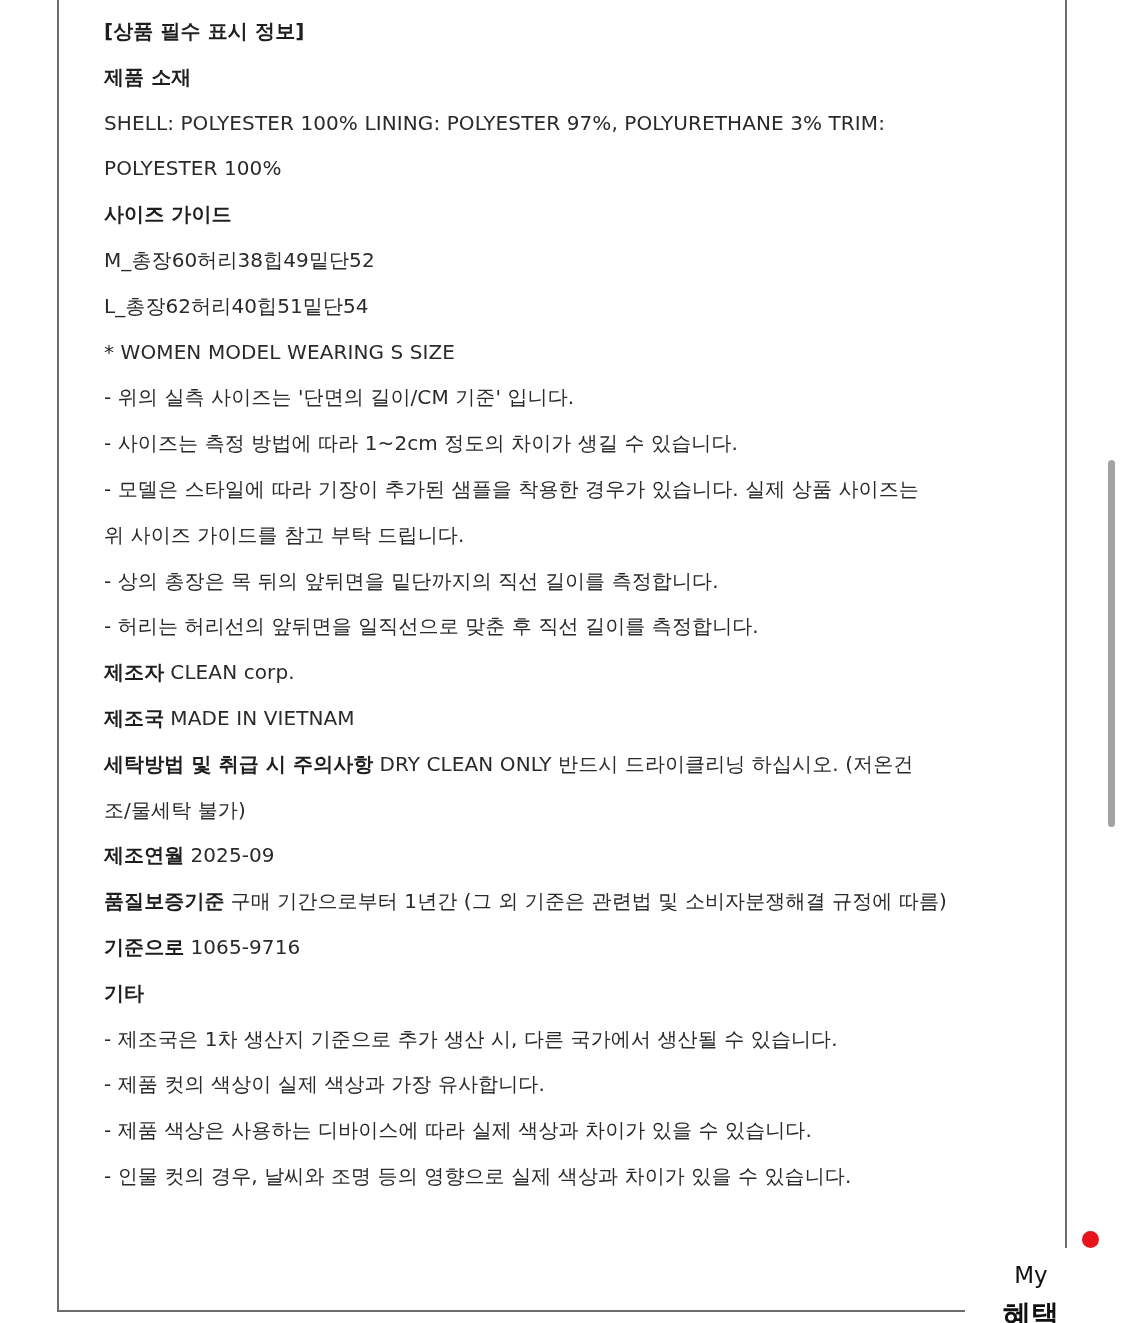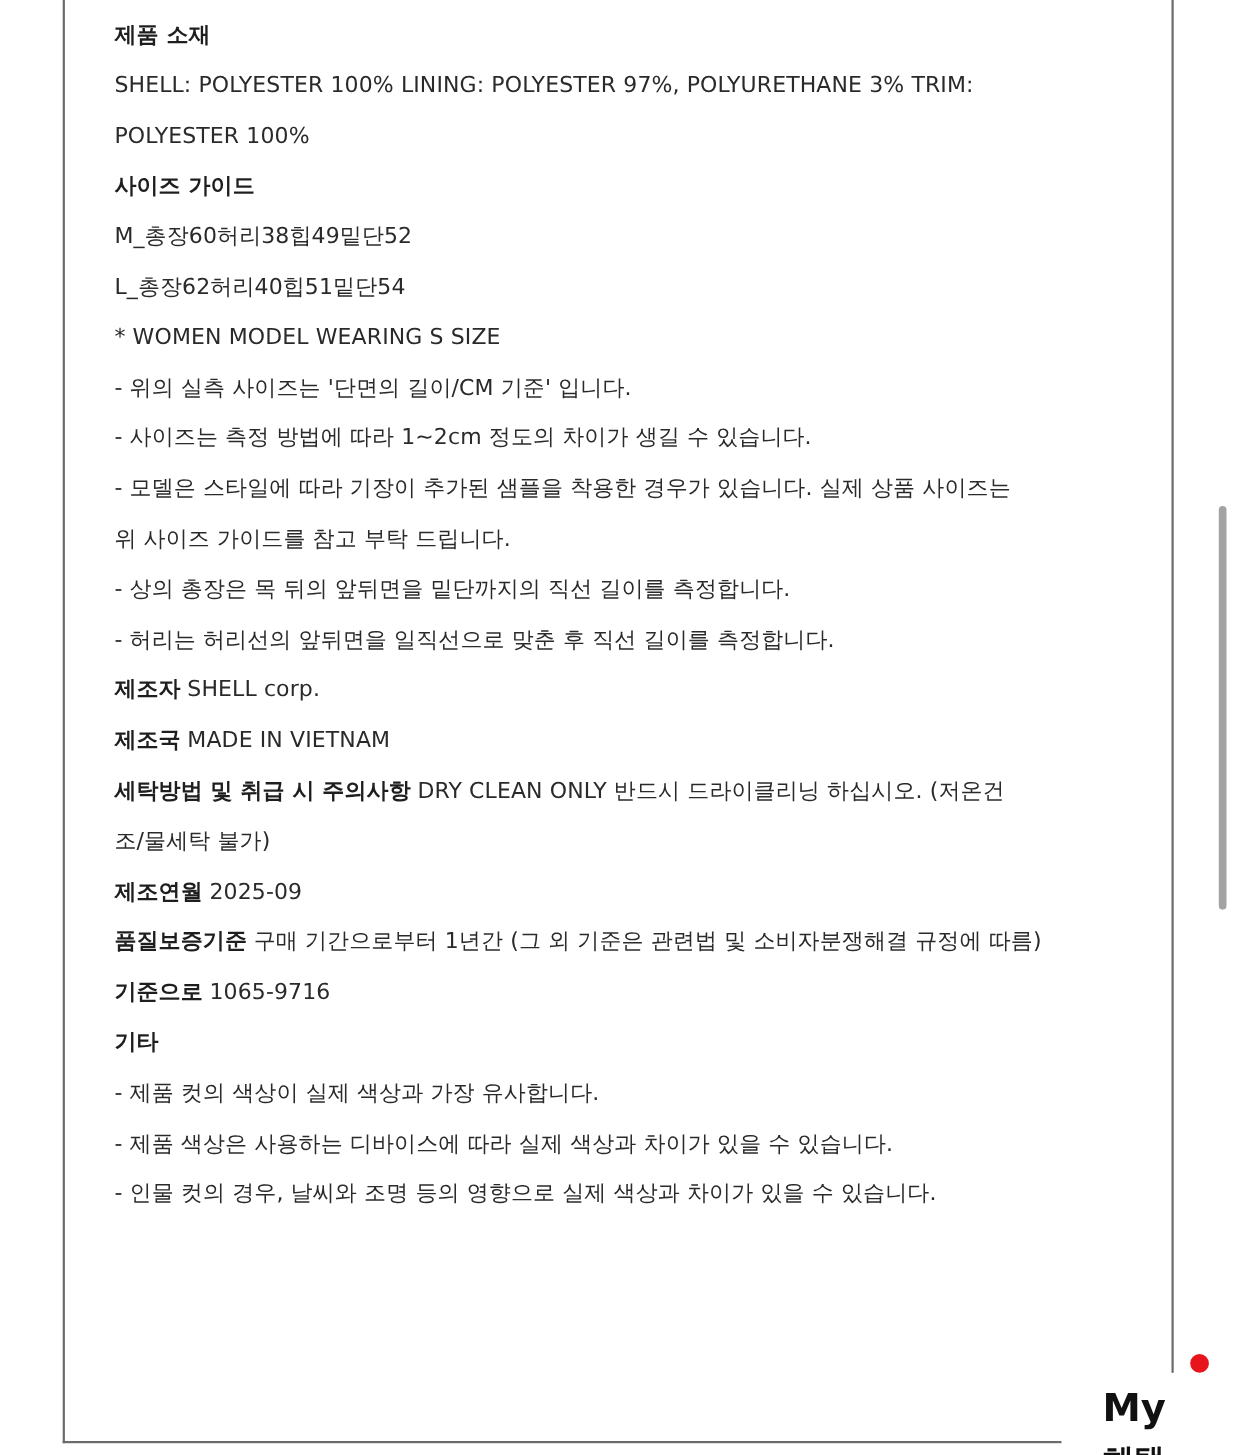--- a/index.html
+++ b/index.html
@@ -83,57 +83,58 @@
       left: 996px;
       top: 1264px;
       width: 70px;
       text-align: center;
       font-family: "DejaVu Sans", sans-serif;
       color: #111111;
       line-height: 1;
     }
     .my-benefit .my {
       display: block;
-      font-size: 35px;
-      font-weight: bold;
+      font-size: 23px;
+      font-weight: normal;
     }
     .my-benefit .benefit {
       display: block;
       font-size: 28px;
       font-weight: bold;
       margin-top: 14px;
     }
   </style>
 </head>
 <body>
 
 <div class="frame"></div>
 <div class="frame-right"></div>
 <div class="bottom-gap"></div>
 
 <div class="content">
+  <div class="line bold">[상품 필수 표시 정보]</div>
 
   <div class="line bold">제품 소재</div>
   <div class="line">SHELL: POLYESTER 100% LINING: POLYESTER 97%, POLYURETHANE 3% TRIM:</div>
   <div class="line">POLYESTER 100%</div>
 
 
   <div class="line bold">사이즈 가이드</div>
   <div class="line">M_총장60허리38힙49밑단52</div>
   <div class="line">L_총장62허리40힙51밑단54</div>
   <div class="line">* WOMEN MODEL WEARING S SIZE</div>
   <div class="line">- 위의 실측 사이즈는 '단면의 길이/CM 기준' 입니다.</div>
   <div class="line">- 사이즈는 측정 방법에 따라 1~2cm 정도의 차이가 생길 수 있습니다.</div>
   <div class="line">- 모델은 스타일에 따라 기장이 추가된 샘플을 착용한 경우가 있습니다. 실제 상품 사이즈는</div>
   <div class="line">위 사이즈 가이드를 참고 부탁 드립니다.</div>
   <div class="line">- 상의 총장은 목 뒤의 앞뒤면을 밑단까지의 직선 길이를 측정합니다.</div>
   <div class="line">- 허리는 허리선의 앞뒤면을 일직선으로 맞춘 후 직선 길이를 측정합니다.</div>
 
   <div class="line">
-    <span class="label">제조자</span><span>SHELL corp.</span>
+    <span class="label">제조자</span><span>CLEAN corp.</span>
   </div>
 
   <div class="line">
     <span class="label">제조국</span><span>MADE IN VIETNAM</span>
   </div>
 
   <div class="line">
     <span class="label">세탁방법 및 취급 시 주의사항</span><span>DRY CLEAN ONLY 반드시 드라이클리닝 하십시오. (저온건</span>
   </div>
   <div class="line">조/물세탁 불가)</div>
@@ -144,20 +145,21 @@
 
   <div class="line">
     <span class="label">품질보증기준</span><span>구매 기간으로부터 1년간 (그 외 기준은 관련법 및 소비자분쟁해결 규정에 따름)</span>
   </div>
 
   <div class="line">
     <span class="label">기준으로</span><span>1065-9716</span>
   </div>
 
   <div class="line bold">기타</div>
+  <div class="line">- 제조국은 1차 생산지 기준으로 추가 생산 시, 다른 국가에서 생산될 수 있습니다.</div>
   <div class="line">- 제품 컷의 색상이 실제 색상과 가장 유사합니다.</div>
   <div class="line">- 제품 색상은 사용하는 디바이스에 따라 실제 색상과 차이가 있을 수 있습니다.</div>
   <div class="line">- 인물 컷의 경우, 날씨와 조명 등의 영향으로 실제 색상과 차이가 있을 수 있습니다.</div>
 </div>
 
 <div class="scrollbar-thumb"></div>
 
 <div class="red-dot"></div>
 
 <div class="my-benefit">

